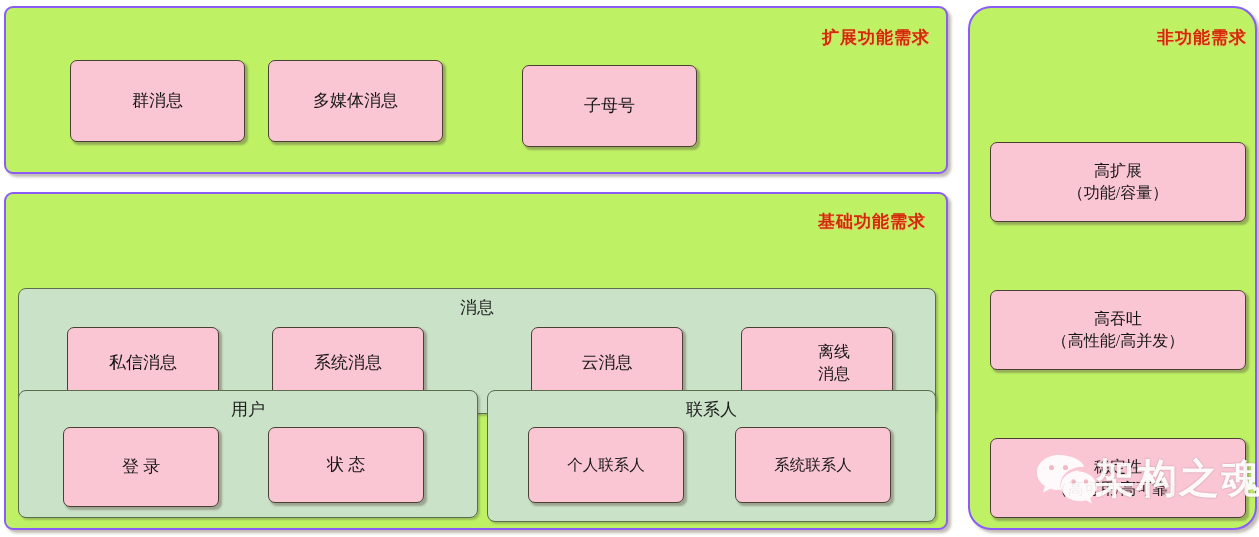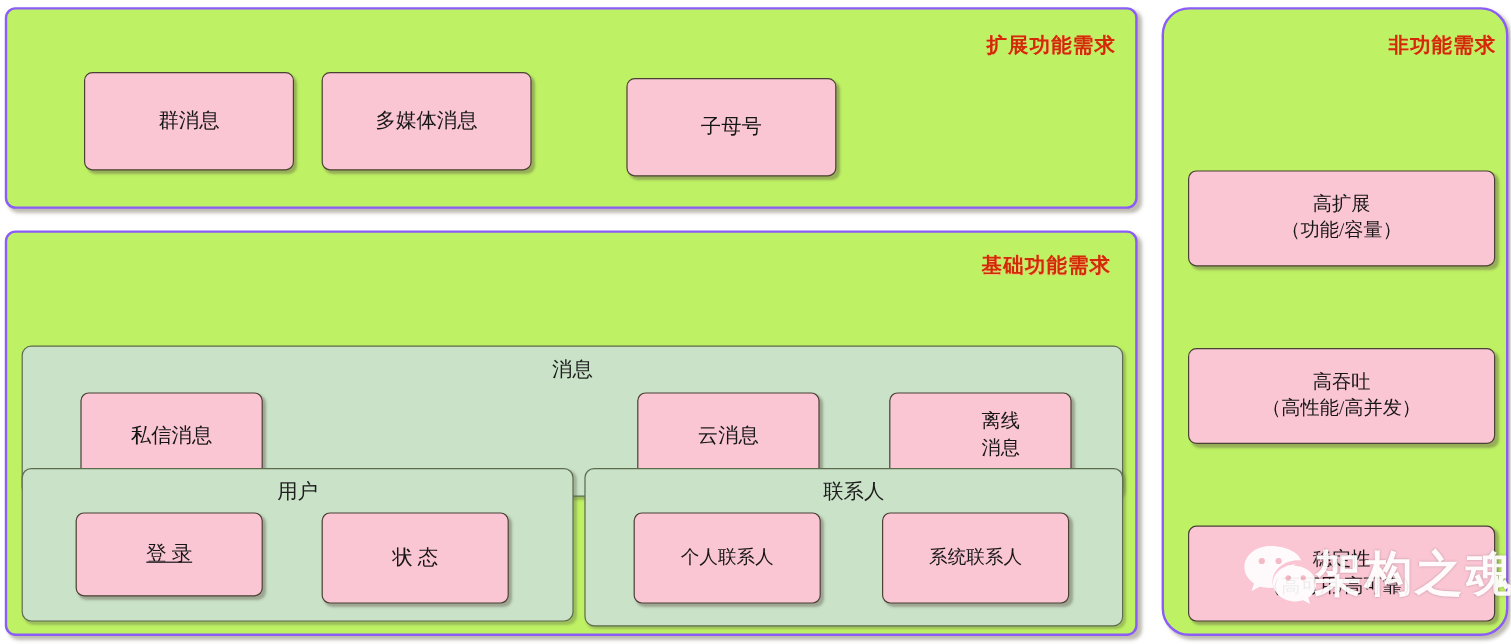--- a/index.html
+++ b/index.html
@@ -130,31 +130,32 @@
   </div>
 
   <div class="panel" style="left:4px; top:192px; width:944px; height:338px;">
     <div class="panel-title" style="right:20px; top:16px;">基础功能需求</div>
 
     <div class="group" style="left:12px; top:54px; width:918px; height:126px;margin-top:40px;">
       <div class="group-title">消息</div>
 
       <div class="box" style="left:48px; top:38px; width:152px; height:72px;">私信消息</div>
 
+      <div class="box" style="left:253px; top:38px; width:152px; height:72px;">系统消息</div>
 
       <div class="box" style="left:512px; top:38px; width:152px; height:72px;">云消息</div>
 
       <div class="box two-line" style="left:722px; top:38px; width:152px; height:72px;padding-left:36px;">离线
 消息</div>
     </div>
 
     <div class="group" style="left:12px; top:196px; width:460px; height:128px;">
       <div class="group-title">用户</div>
 
-      <div class="box" style="left:44px; top:36px; width:156px; height:70px;text-decoration:underline;">登 录</div>
+      <div class="box" style="left:44px; top:36px; width:156px; height:80px;">登 录</div>
 
       <div class="box" style="left:249px; top:36px; width:156px; height:76px;">状 态</div>
     </div>
 
     <div class="group" style="left:481px; top:196px; width:449px; height:132px;">
       <div class="group-title">联系人</div>
 
       <div class="box small" style="left:40px; top:36px; width:156px; height:76px;">个人联系人</div>
 
       <div class="box small" style="left:247px; top:36px; width:156px; height:76px;">系统联系人</div>

